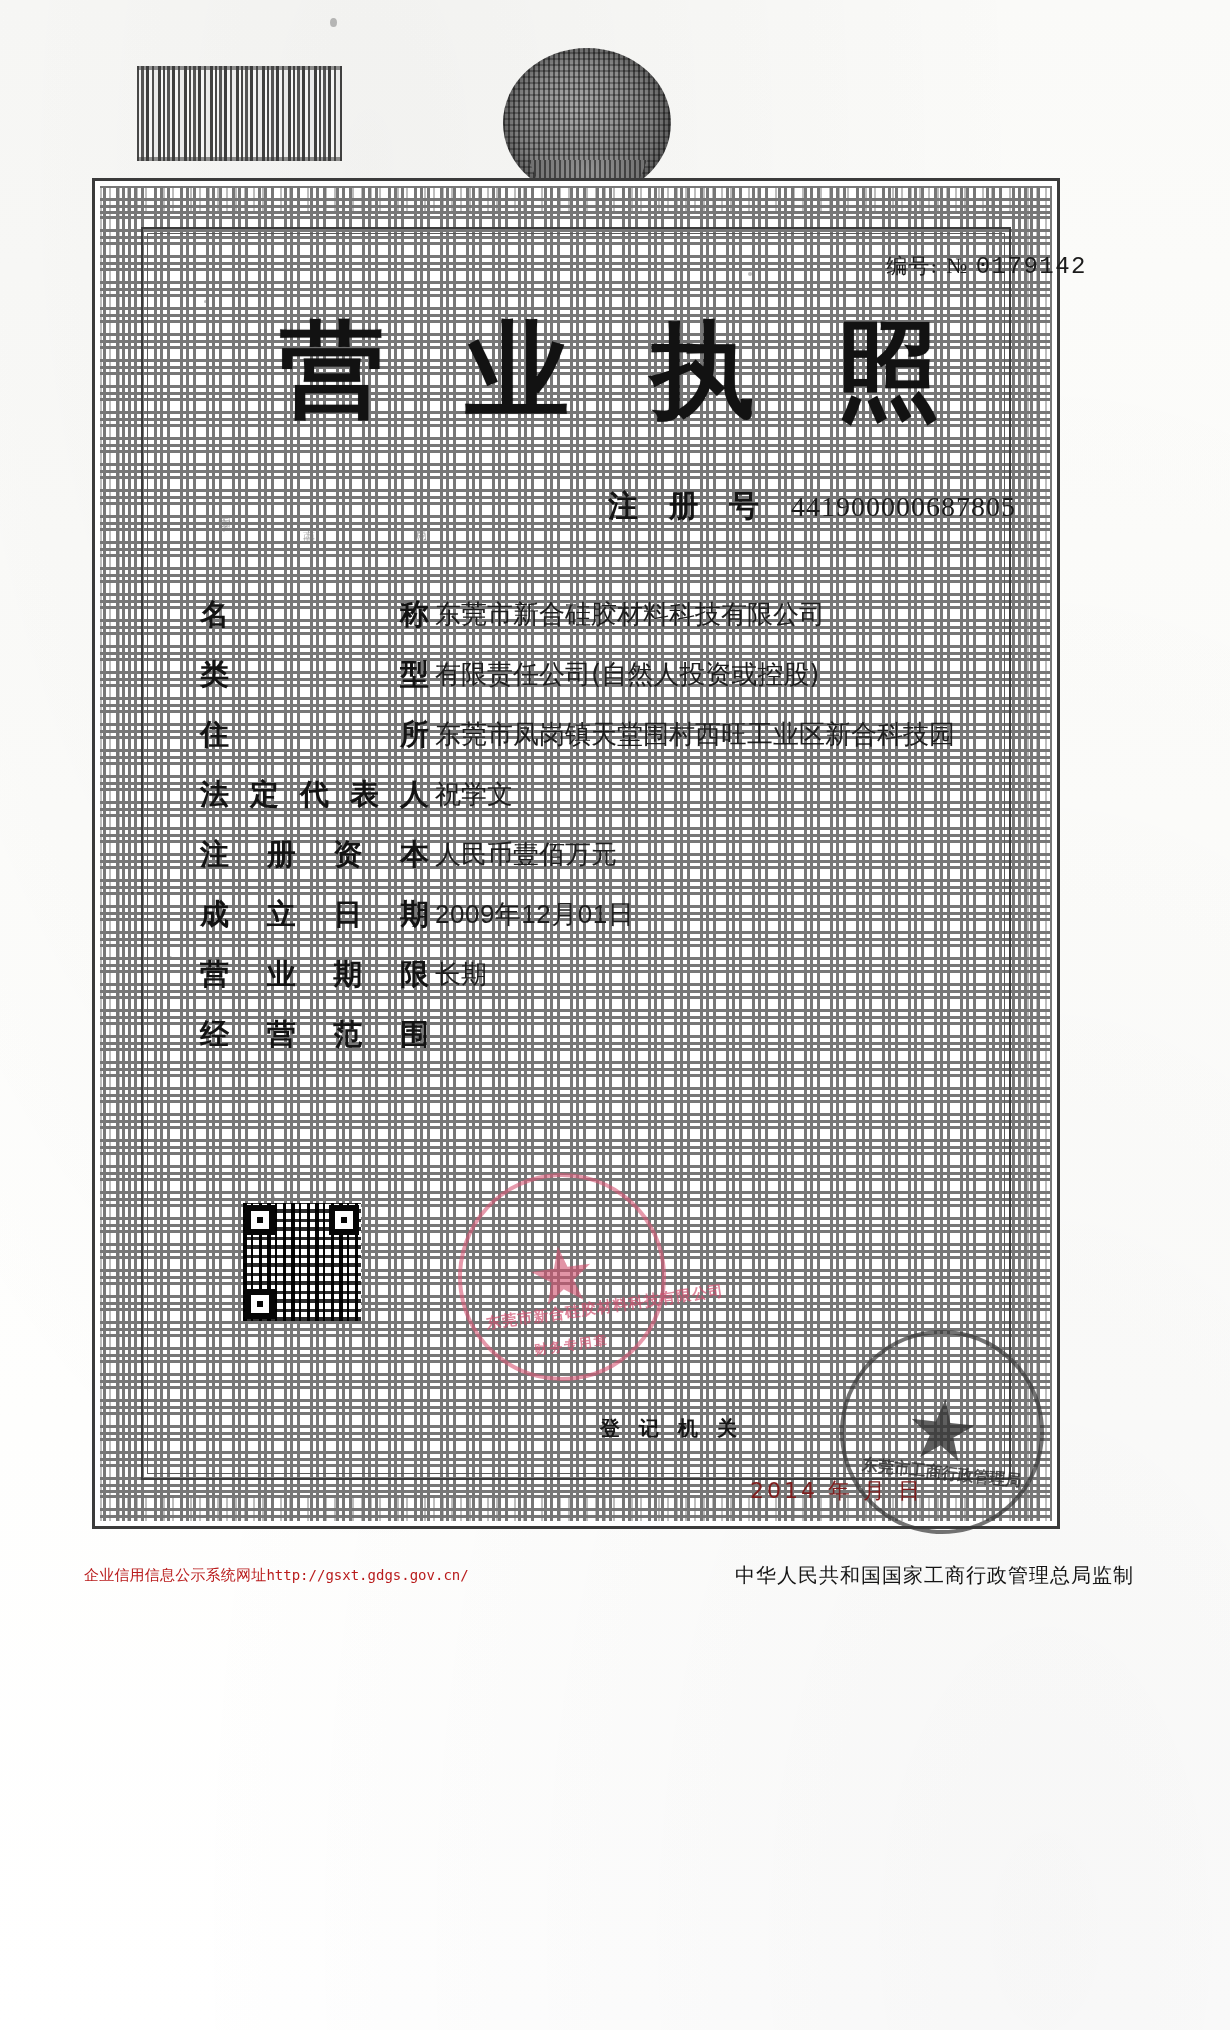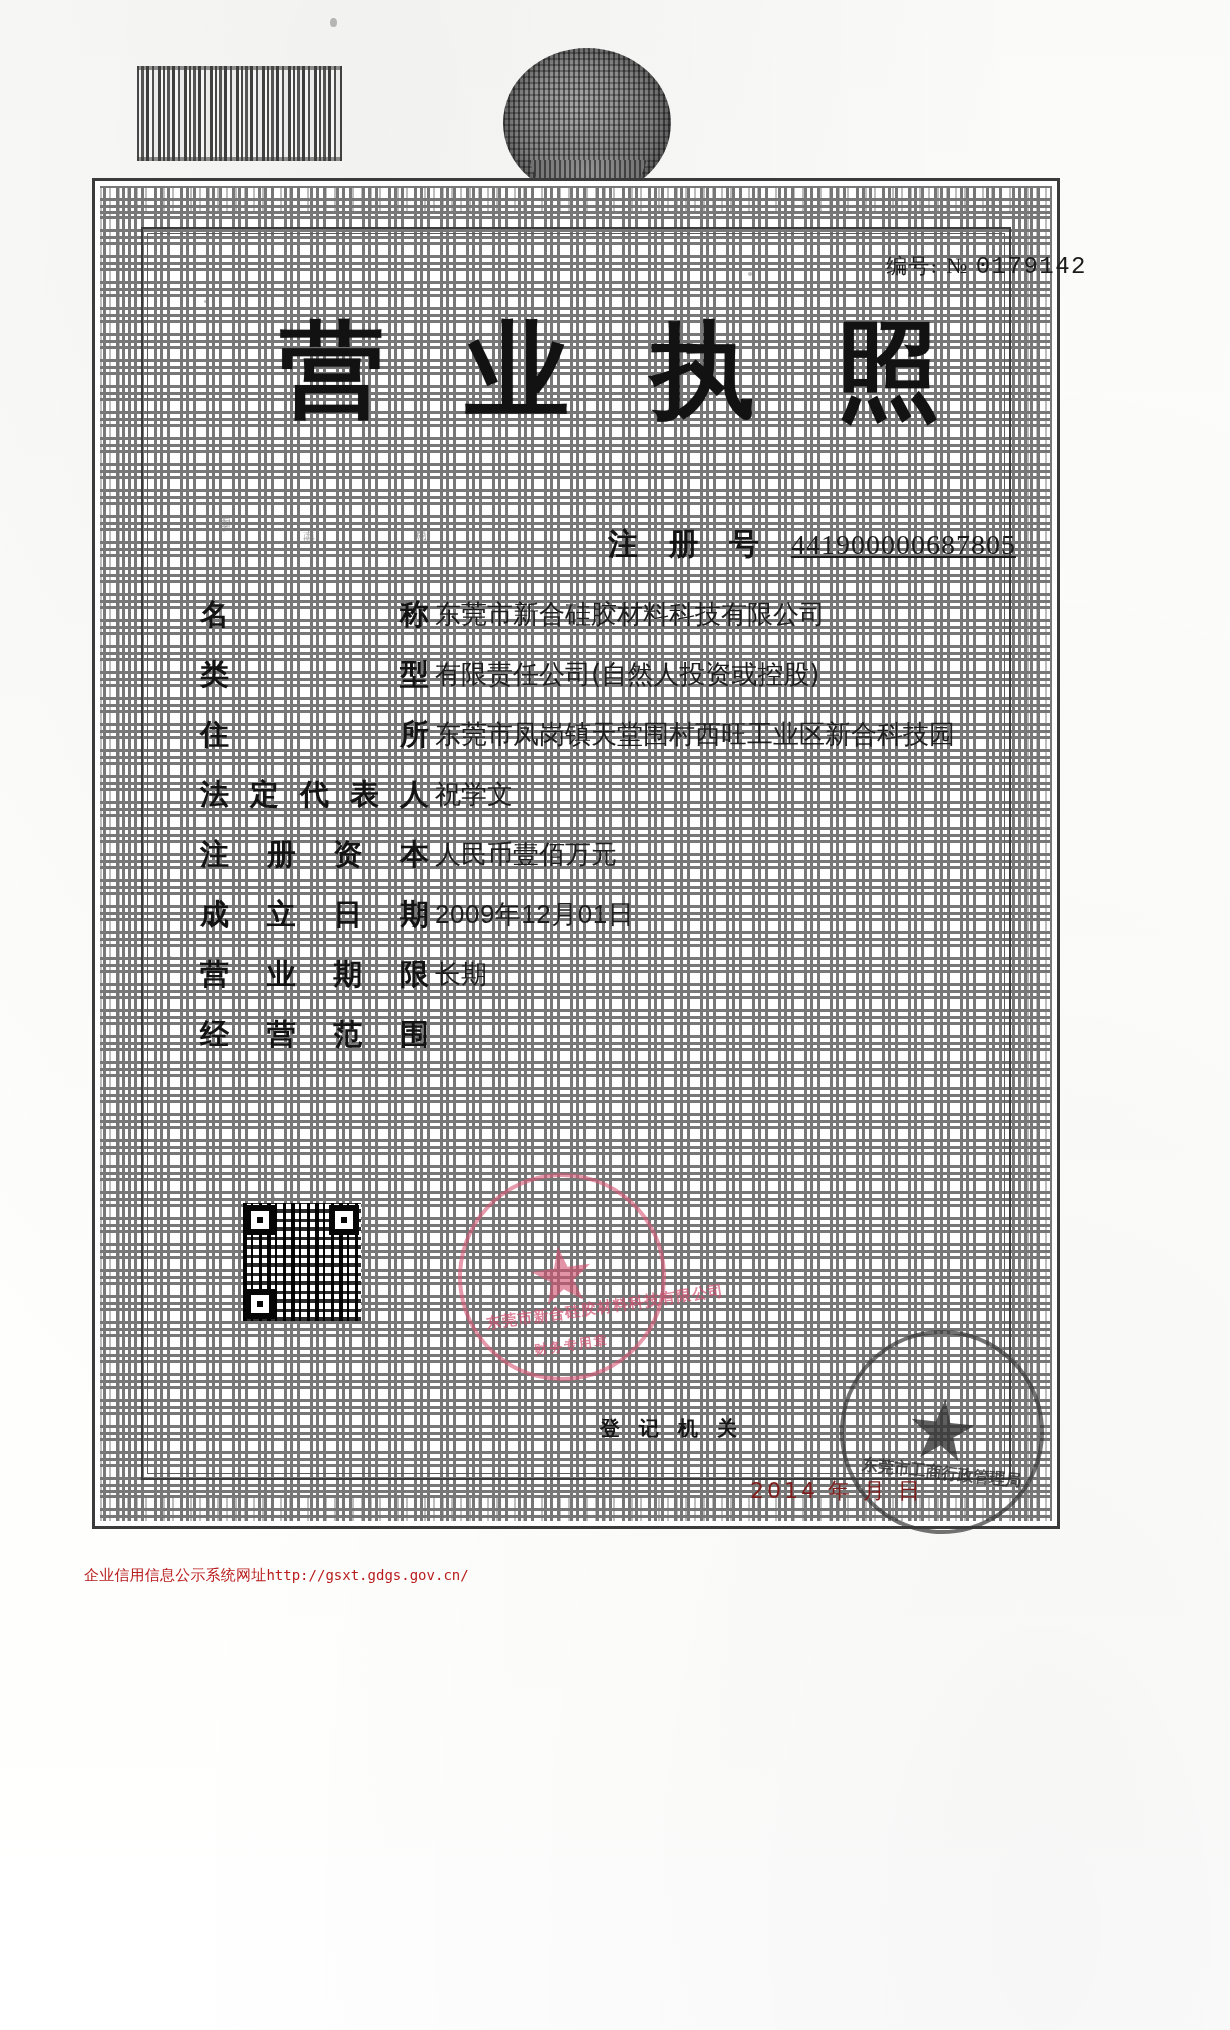--- a/index.html
+++ b/index.html
@@ -205,38 +205,37 @@
     color: #121212;
     letter-spacing: 0;
     line-height: 1;
     text-shadow: 0 0 1px rgba(0,0,0,.5);
   }
 
   
   .reg-row {
     position: absolute;
     left: 608px;
-    top: 524px;
+    top: 486px;
     display: flex;
     align-items: baseline;
     gap: 22px;
     white-space: nowrap;
   }
   .reg-label {
     font-size: 30px;
     font-weight: bold;
     color: #141414;
     letter-spacing: 10px;
   }
   .reg-value {
     font-family: "Liberation Serif", serif;
     font-size: 28px;
     color: #1a1a1a;
     letter-spacing: 1px;
-    text-decoration: underline;
   }
 
   
   .fields {
     position: absolute;
     left: 200px;
     top: 595px;
     width: 790px;
   }
   .field {
@@ -566,20 +565,21 @@
     </div>
     <div class="star"></div>
   </div>
 
   <div class="registry">登 记 机 关</div>
   <div class="issue-date">2014 年    月    日</div>
 
   <div class="footer-left">
     <span>企业信用信息公示系统网址</span><span class="url">http://gsxt.gdgs.gov.cn/</span>
   </div>
+  <div class="footer-right">中华人民共和国国家工商行政管理总局监制</div>
 
   <div class="speck" style="left:330px; top:18px; width:7px; height:9px;"></div>
   <div class="speck" style="left:204px; top:300px; width:3px; height:3px;"></div>
   <div class="speck" style="left:748px; top:272px; width:4px; height:4px;"></div>
   <div class="speck" style="left:168px; top:956px; width:4px; height:4px;"></div>
   <div class="speck" style="left:272px; top:1196px; width:3px; height:3px;"></div>
 
 </div>
 
 </body></html>

